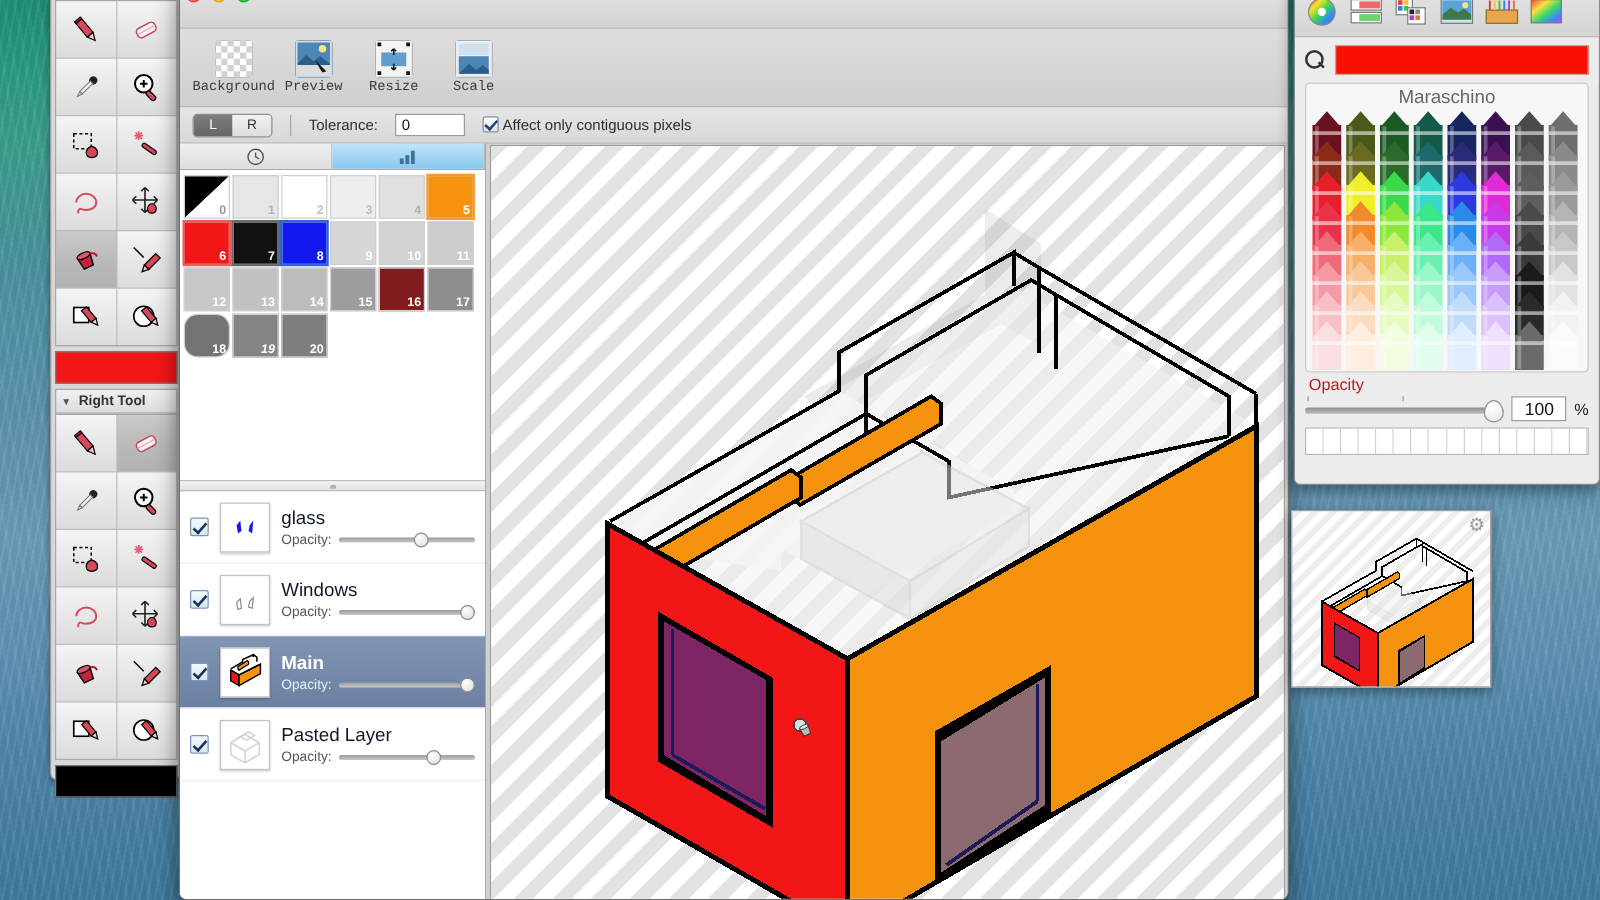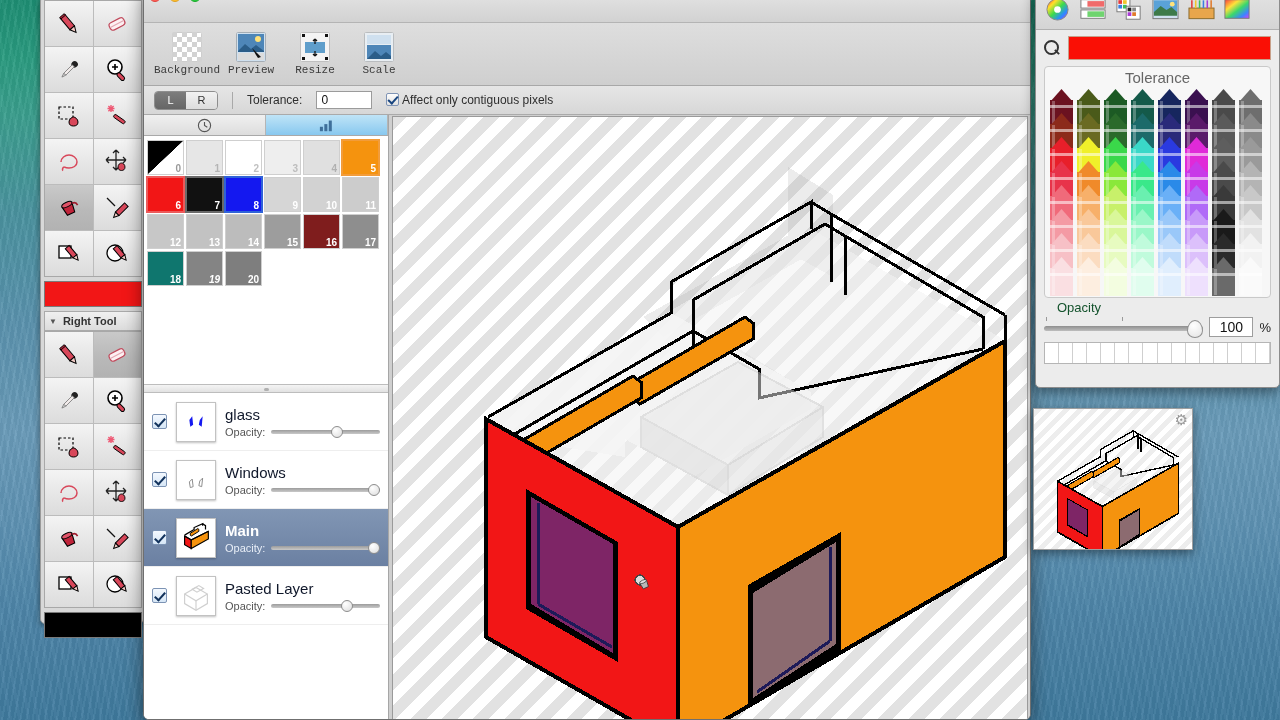--- a/index.html
+++ b/index.html
@@ -153,21 +153,21 @@
   .cp-search{height:36px;display:flex;align-items:center;gap:8px;padding:0 8px;background:#ececec;}
   .mag{width:16px;height:16px;position:relative;flex:none;}
   .mag::before{content:"";position:absolute;left:0;top:0;width:11px;height:11px;border:2px solid #333;border-radius:50%;}
   .mag::after{content:"";position:absolute;left:10px;top:11px;width:6px;height:2px;background:#333;transform:rotate(45deg);}
   .color-well{flex:1;height:24px;border:1px solid #c8a08a;}
   .crayon-box{margin:0 8px;background:#f7f7f7;border:1px solid #c9c9c9;border-radius:4px;
     height:232px;overflow:hidden;position:relative;}
   .crayon-name{text-align:center;font-size:15px;color:#666;padding-top:2px;height:21px;}
   .crayon-grid{position:absolute;left:4px;top:21px;}
   .cp-op{height:40px;display:flex;align-items:center;gap:6px;padding:6px 8px 0 8px;position:relative;}
-  .cp-op-label{position:absolute;left:21px;top:2px;font-size:13px;color:#14532d;}
+  .cp-op-label{position:absolute;left:11px;top:2px;font-size:13px;color:#b91c1c;}
   .op-slider{flex:1;height:14px;position:relative;margin-top:14px;}
   .op-slider .track{position:absolute;left:0;right:0;top:5px;height:5px;border-radius:3px;
     background:linear-gradient(180deg,#8f8f8f,#bdbdbd);}
   .op-slider .tick{position:absolute;top:-4px;width:1px;height:4px;background:#999;}
   .op-knob{position:absolute;right:0;top:-1px;width:16px;height:18px;
     background:radial-gradient(circle at 40% 30%,#fff,#e3e3e3);border:1px solid #909090;
     border-radius:50% 50% 50% 50%/60% 60% 40% 40%;}
   .op-val{width:44px;height:20px;background:#fff;border:1px solid #9d9d9d;
     font-size:14px;text-align:center;line-height:18px;color:#111;margin-top:12px;}
   .op-pct{font-size:13px;color:#222;margin-top:12px;}
@@ -554,21 +554,21 @@
             </div>
             <div class="sw" style="background: rgb(157, 157, 157);">
               <span class="num" style="color: rgb(255, 255, 255);">15</span>
             </div>
             <div class="sw" style="background: #7f1d1d;">
               <span class="num" style="color: rgb(255, 255, 255);">16</span>
             </div>
             <div class="sw" style="background: rgb(142, 142, 142);">
               <span class="num" style="color: rgb(255, 255, 255);">17</span>
             </div>
-            <div class="sw" style="background: #0f766e;">
+            <div class="sw" style="background: #737373; border-radius: 11px;">
               <span class="num" style="color: rgb(255, 255, 255);">18</span>
             </div>
             <div class="sw" style="background: rgb(132, 132, 132); font-style: italic;">
               <span class="num" style="color: rgb(255, 255, 255);">19</span>
             </div>
             <div class="sw" style="background: rgb(126, 126, 126);">
               <span class="num" style="color: rgb(255, 255, 255);">20</span>
             </div>
           </div>
       </div>
@@ -819,21 +819,21 @@
       </svg>
     </div>
   </div>
 
   <div class="cp-search">
     <span class="mag"></span>
     <div class="color-well" id="selected-color-well" style="background: rgb(250, 15, 5);"></div>
   </div>
 
   <div class="crayon-box">
-    <div class="crayon-name">Tolerance</div>
+    <div class="crayon-name">Maraschino</div>
     <svg class="crayon-grid" width="218" height="212" viewBox="0 0 218 212" id="crayon-svg">
         <rect x="1" y="12" width="23" height="28" fill="#6b1220"></rect>
         <polygon points="12.5,1 24,14 1,14" fill="#6b1220"></polygon>
         <rect x="1" y="17" width="23" height="3" fill="#ffffff" opacity=".55"></rect>
         <rect x="3" y="13" width="3" height="26" fill="#ffffff" opacity=".28"></rect>
         <rect x="28" y="12" width="23" height="28" fill="#4a5a1a"></rect>
         <polygon points="39.5,1 51,14 28,14" fill="#4a5a1a"></polygon>
         <rect x="28" y="17" width="23" height="3" fill="#ffffff" opacity=".55"></rect>
         <rect x="30" y="13" width="3" height="26" fill="#ffffff" opacity=".28"></rect>
         <rect x="55" y="12" width="23" height="28" fill="#1c5a24"></rect>

